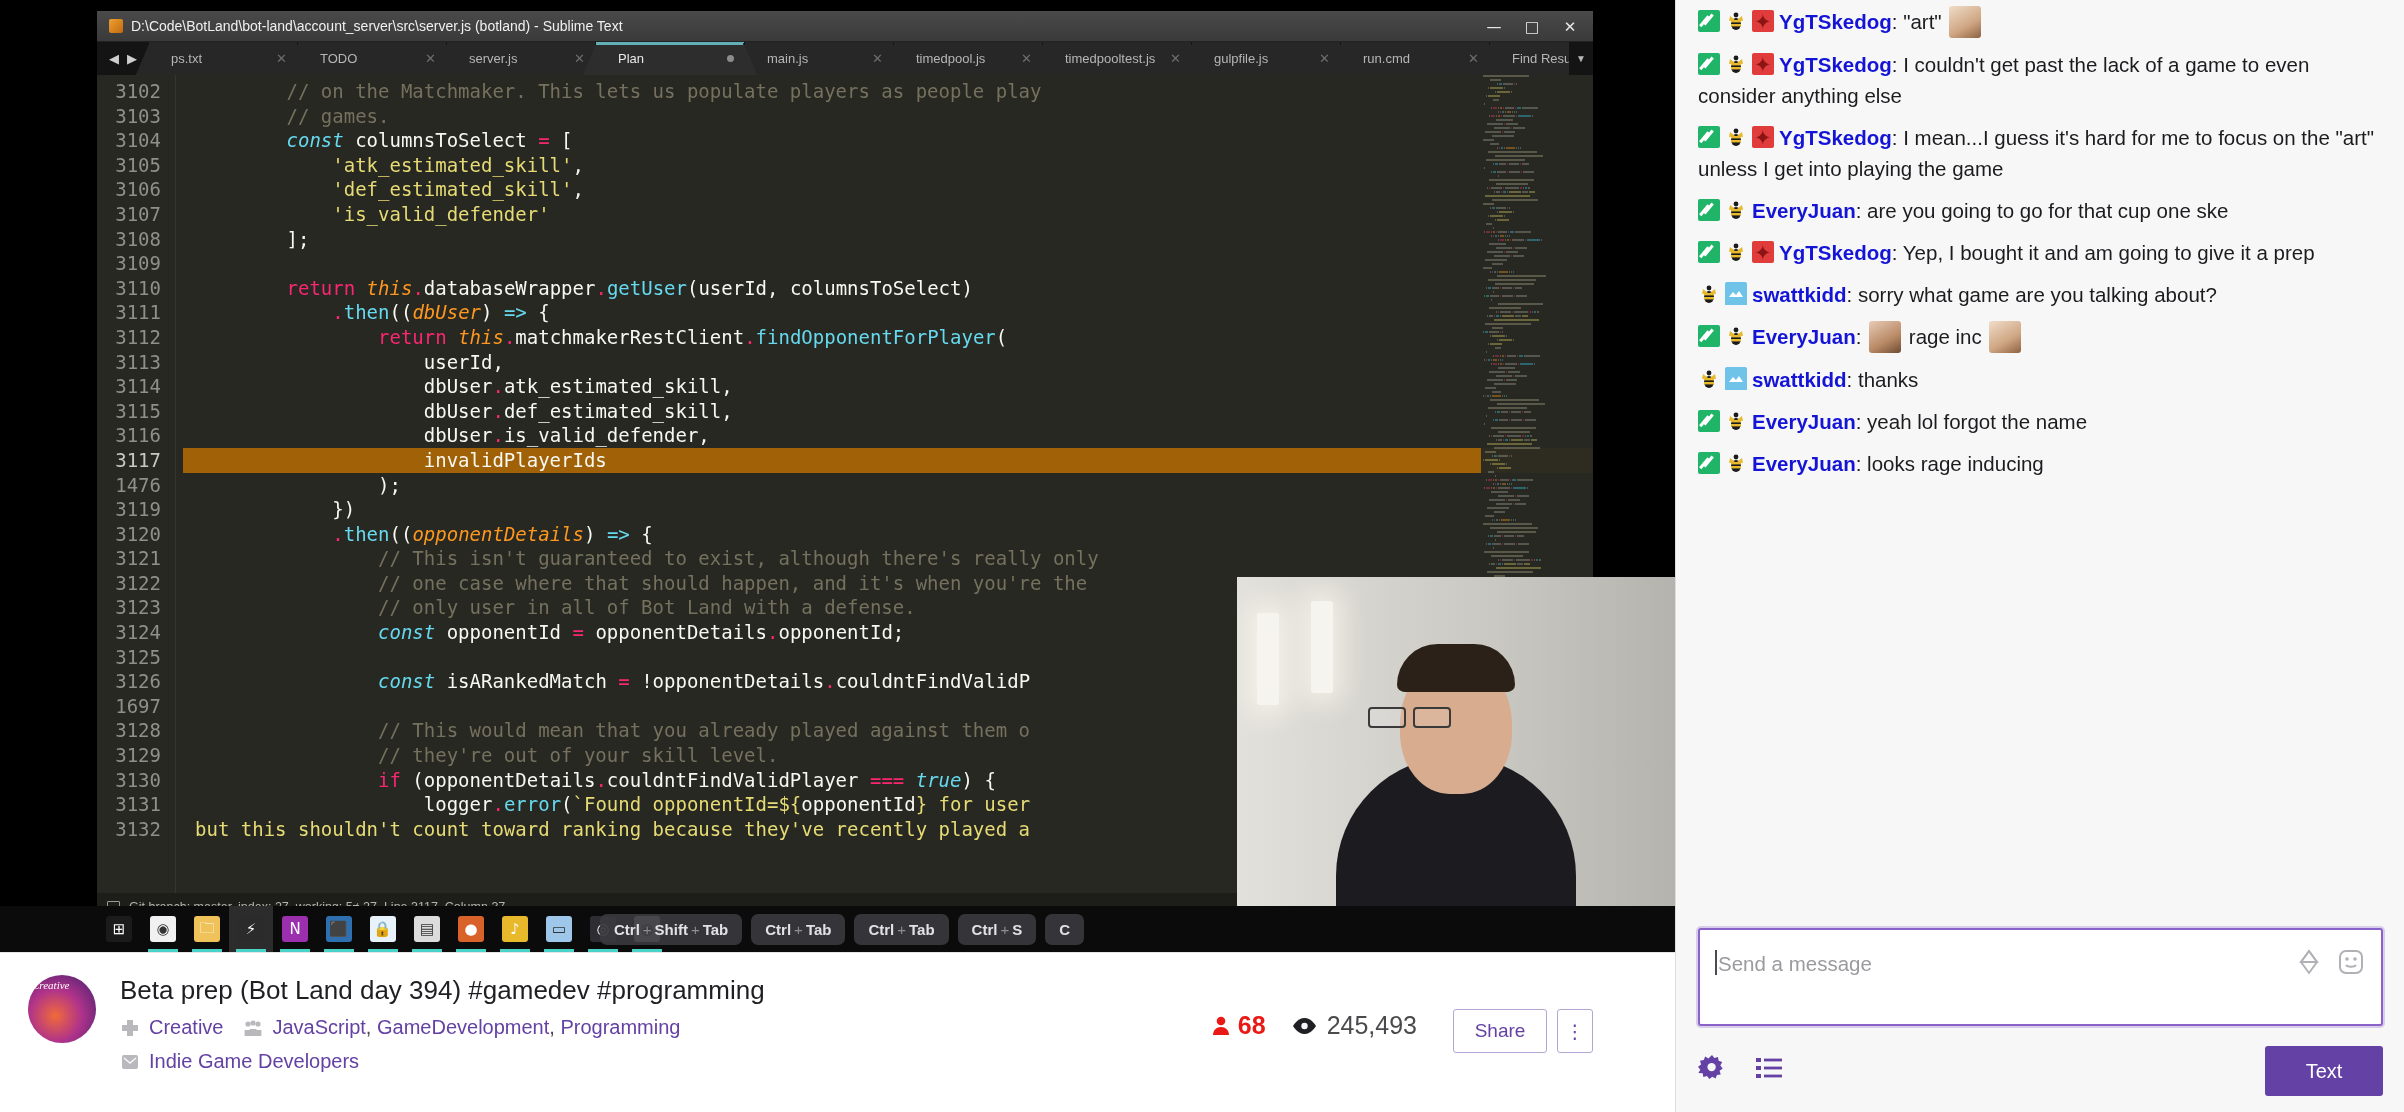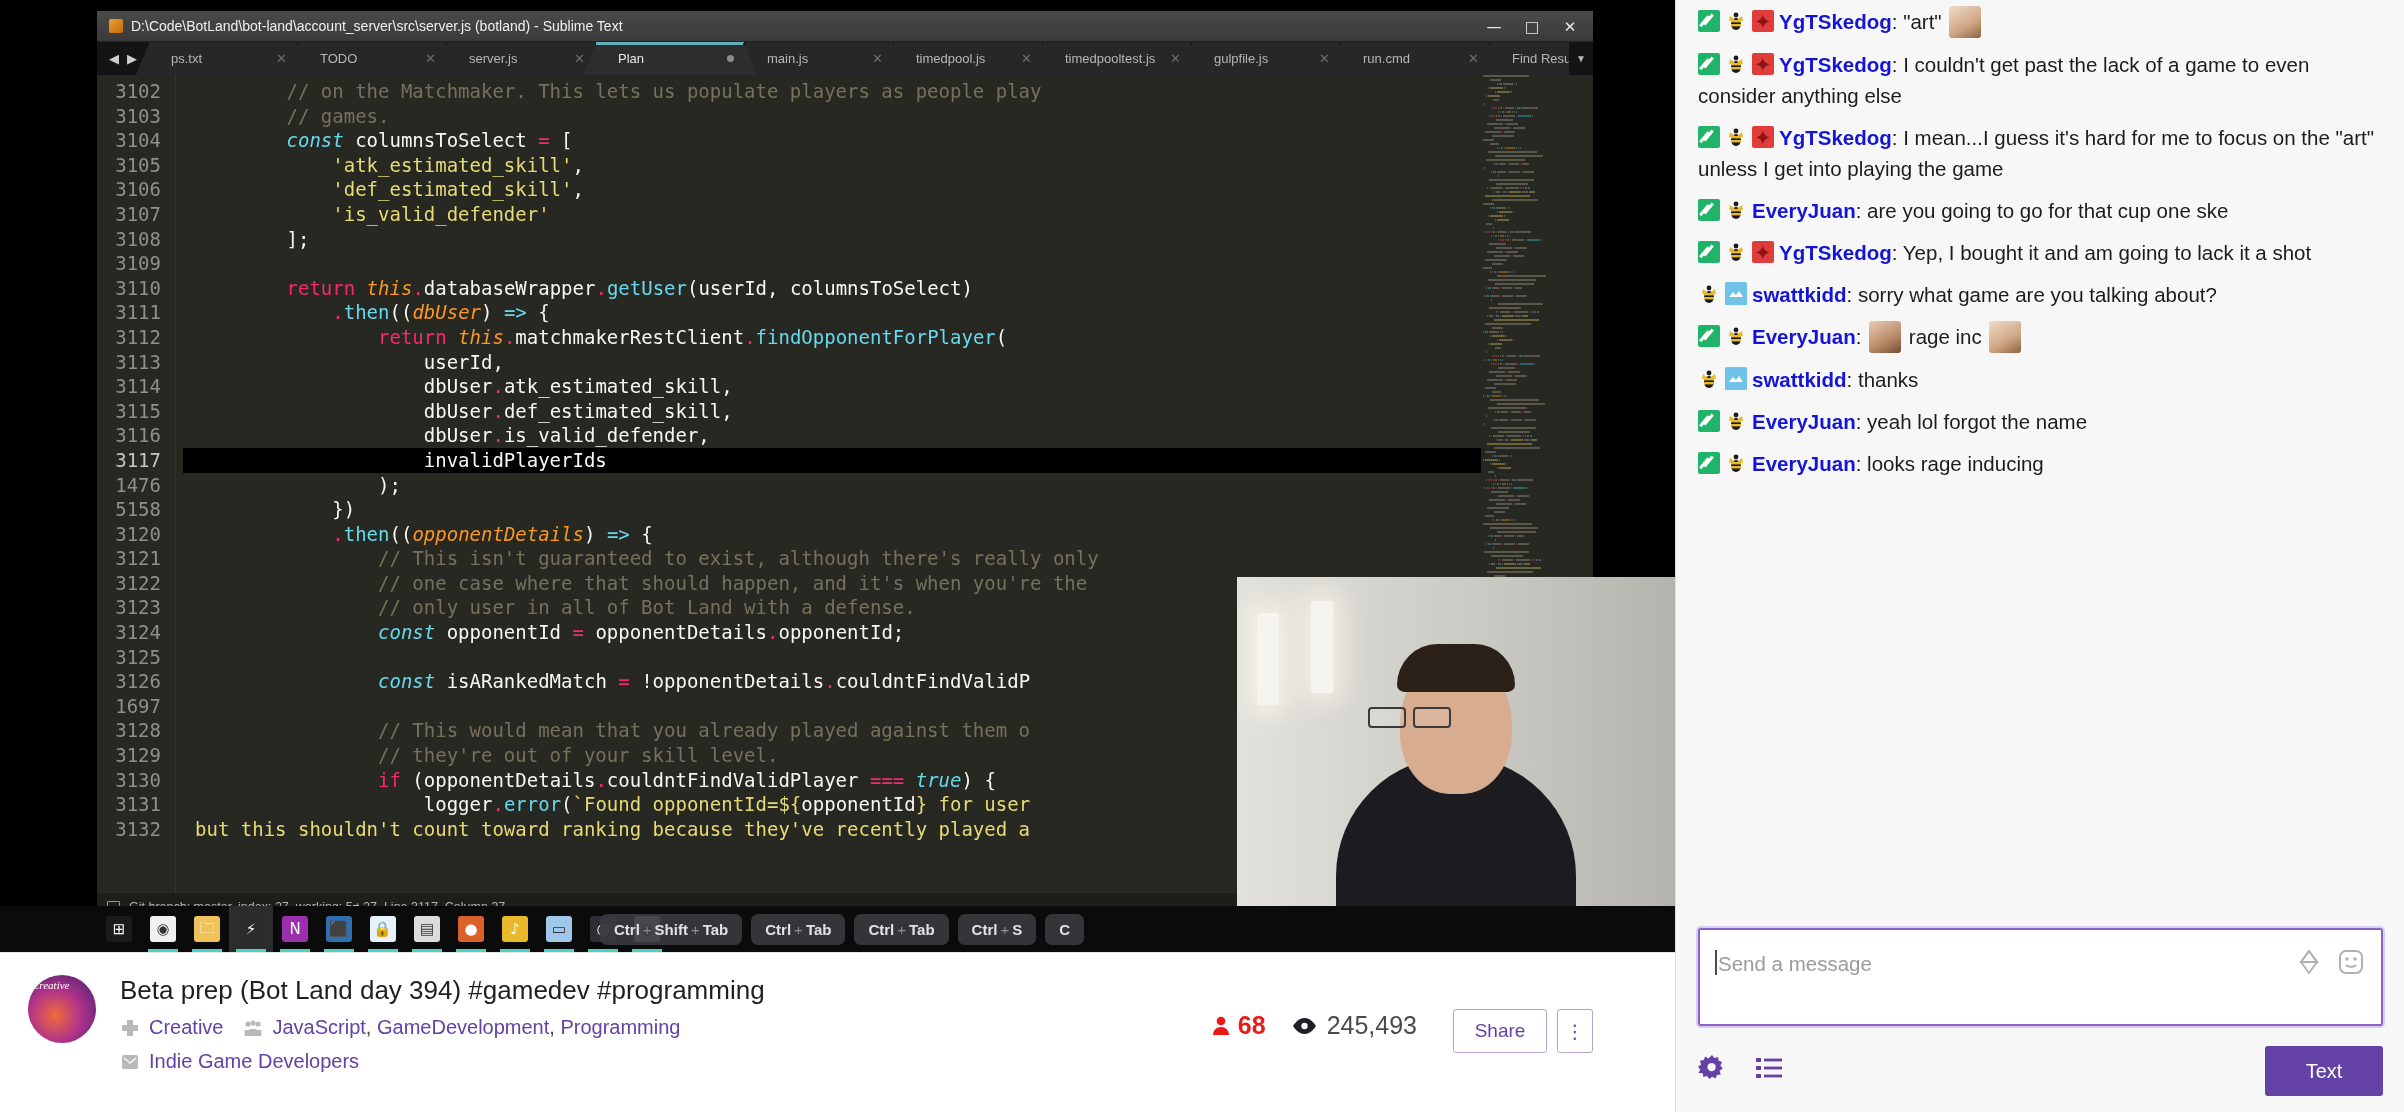--- a/index.html
+++ b/index.html
@@ -109,21 +109,21 @@
   }
   .gl { color:#8f908a; font-size: 19px; line-height: 24.6px; padding-right: 14px; }
   .gl.cur { color: #c8c8c2; }
   #fold-col { width: 8px; background:#272822; border-left:1px solid #34352d; }
   #code {
     position: relative; flex: 1 1 auto; padding-top: 4px;
     font-size: 19px; line-height: 24.6px; white-space: pre;
     overflow: hidden;
   }
   .cl { height: 24.6px; padding-left: 12px; }
-  .cl.hl { background: #000000; }
+  .cl.hl { background: #a16207; }
   .c-com { color: #75715e; }
   .c-kw  { color: #f92672; }
   .c-kw2 { color: #66d9ef; font-style: italic; }
   .c-str { color: #e6db74; }
   .c-fn  { color: #66d9ef; }
   .c-var { color: #fd971f; font-style: italic; }
   .c-pl  { color: #f8f8f2; }
   .c-op  { color: #f92672; }
 
   
@@ -373,21 +373,21 @@
             <div class="gl">3109</div>
             <div class="gl">3110</div>
             <div class="gl">3111</div>
             <div class="gl">3112</div>
             <div class="gl">3113</div>
             <div class="gl">3114</div>
             <div class="gl">3115</div>
             <div class="gl">3116</div>
             <div class="gl cur">3117</div>
             <div class="gl">1476</div>
-            <div class="gl">5158</div>
+            <div class="gl">3119</div>
             <div class="gl">3120</div>
             <div class="gl">3121</div>
             <div class="gl">3122</div>
             <div class="gl">3123</div>
             <div class="gl">3124</div>
             <div class="gl">3125</div>
             <div class="gl">3126</div>
             <div class="gl">1697</div>
             <div class="gl">3128</div>
             <div class="gl">3129</div>
@@ -1803,21 +1803,21 @@
               <path d="M17 6l-5 4 6 1z" fill="#e8b92a"></path>
               <circle cx="11" cy="5" r="2.4" fill="#1b1b1b"></circle>
             </svg></span><span class="uname">EveryJuan</span><span>: </span><span>are you going to go for that cup one ske</span></div>
         <div class="msg"><span class="badge sub"></span><span class="badge mod"><svg viewBox="0 0 22 22" style="width:22px;height:22px">
               <ellipse cx="11" cy="14" rx="5" ry="6" fill="#1b1b1b"></ellipse>
               <rect x="6" y="10" width="10" height="2.4" fill="#e8b92a"></rect>
               <rect x="6" y="14" width="10" height="2.4" fill="#e8b92a"></rect>
               <path d="M5 6l5 4-6 1z" fill="#e8b92a"></path>
               <path d="M17 6l-5 4 6 1z" fill="#e8b92a"></path>
               <circle cx="11" cy="5" r="2.4" fill="#1b1b1b"></circle>
-            </svg></span><span class="badge prime"></span><span class="uname">YgTSkedog</span><span>: </span><span>Yep, I bought it and am going to lack it a shot</span></div>
+            </svg></span><span class="badge prime"></span><span class="uname">YgTSkedog</span><span>: </span><span>Yep, I bought it and am going to give it a prep</span></div>
         <div class="msg"><span class="badge mod"><svg viewBox="0 0 22 22" style="width:22px;height:22px">
               <ellipse cx="11" cy="14" rx="5" ry="6" fill="#1b1b1b"></ellipse>
               <rect x="6" y="10" width="10" height="2.4" fill="#e8b92a"></rect>
               <rect x="6" y="14" width="10" height="2.4" fill="#e8b92a"></rect>
               <path d="M5 6l5 4-6 1z" fill="#e8b92a"></path>
               <path d="M17 6l-5 4 6 1z" fill="#e8b92a"></path>
               <circle cx="11" cy="5" r="2.4" fill="#1b1b1b"></circle>
             </svg></span><span class="badge" style="background: rgb(111, 194, 232);"><svg viewBox="0 0 22 22" style="width:22px;height:22px">
               <rect width="22" height="22" fill="#6fc2e8"></rect>
               <path d="M4 14l4-5 3 3 3-4 4 6z" fill="#fff"></path>

